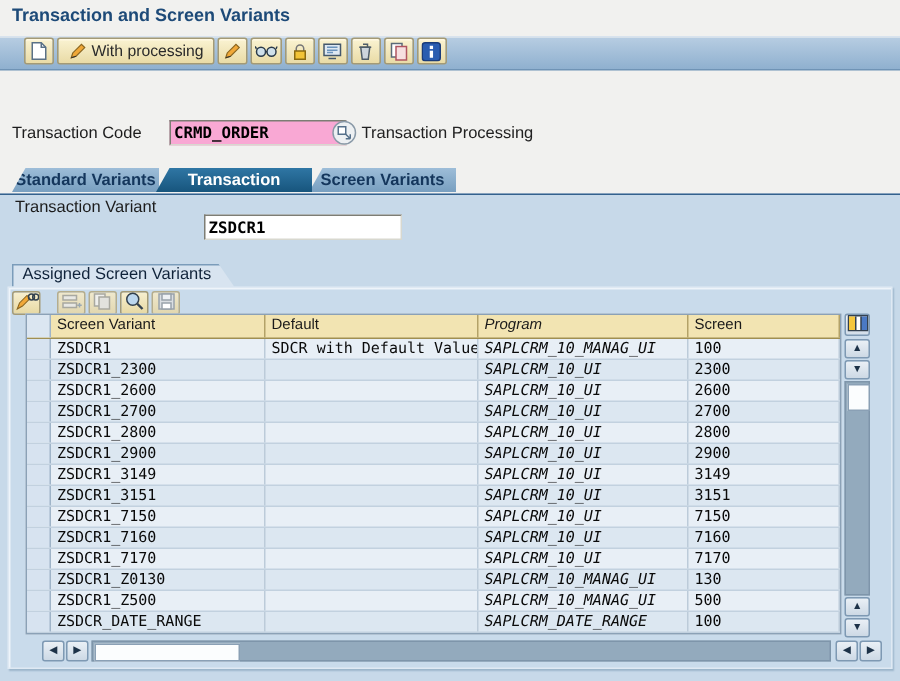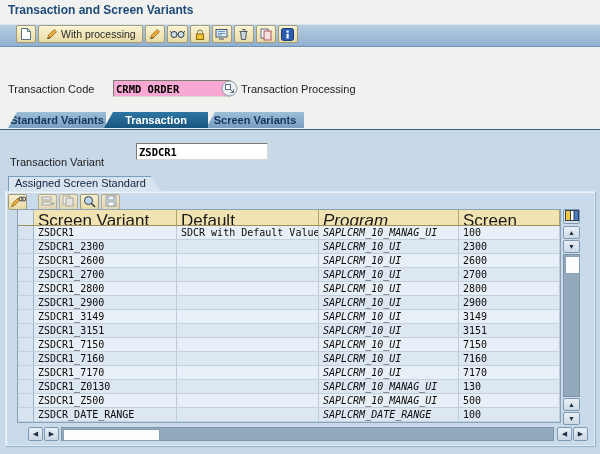--- a/index.html
+++ b/index.html
@@ -48,21 +48,21 @@
   .tab.active{background:linear-gradient(#2f76a4,#175往79);}
   .tab.active{background:linear-gradient(#2f76a4,#17557d);color:#fff;}
   .tab1{left:8px;width:98px;z-index:1;}
   .tab2{left:104px;width:104px;z-index:3;}
   .tab3{left:206px;width:98px;z-index:2;}
   
   .panel{
     position:absolute;left:0;top:129px;width:600px;height:325px;
     background:#c7d9e9;border-top:1px solid #33618d;box-sizing:border-box;
   }
-  .lbl-tvar{left:10px;top:156px;}
+  .lbl-tvar{left:10px;top:132px;}
   .inp-tvar{left:136px;top:143px;width:132px;background:#fff;}
   
   .group-tab{
     position:absolute;left:8px;top:176px;height:16px;line-height:15px;box-sizing:border-box;
     padding:0 16px 0 7px;background:#d8e4f0;color:#10233a;
     clip-path:polygon(0 0,calc(100% - 11px) 0,100% 100%,0 100%);
     box-shadow:inset 0 1px 0 #7b9cba,inset 1px 0 0 #7b9cba;
   }
   .group-frame{
     position:absolute;left:5px;top:191px;width:590px;height:255px;box-sizing:border-box;
@@ -79,21 +79,21 @@
   .mini-btn.gap{margin-left:9px;}
   .mini-btn.disabled{background:linear-gradient(#efe8cd,#e2d7af);border-color:#b5ad8d;}
   
   .grid{
     position:absolute;left:17px;top:209px;width:544px;box-sizing:border-box;
     border:1px solid #8ba1b6;background:#e7eef6;
   }
   .thead{display:flex;height:16px;box-sizing:border-box;background:#f2e4b2;border-bottom:1px solid #a08f52;}
   .thcell{
     box-sizing:border-box;border-right:1px solid #b3a268;padding:1px 0 0 4px;
-    font-size:17px;color:#1a1a1a;white-space:nowrap;overflow:hidden;
+    font-size:10px;color:#1a1a1a;white-space:nowrap;overflow:hidden;
   }
   .thead .sel{background:#dbe6f1;border-right:1px solid #9fb4c8;padding:0;}
   .trow{display:flex;height:14px;box-sizing:border-box;border-bottom:1px solid #c2d1df;}
   .trow:nth-child(odd){background:#e8eff6;}
   .trow:nth-child(even){background:#dce7f1;}
   .tcell{
     box-sizing:border-box;border-right:1px solid #bccbd9;padding:0 0 0 4px;
     font-family:"DejaVu Sans Mono",monospace;font-size:10px;line-height:13px;color:#0a0a0a;
     white-space:nowrap;overflow:hidden;
   }
@@ -220,21 +220,21 @@
 
 <div class="tab inactive tab1">Standard Variants</div>
 <div class="tab active tab2">Transaction Variants</div>
 <div class="tab inactive tab3">Screen Variants</div>
 
 <div class="panel"></div>
 
 <span class="field-label lbl-tvar">Transaction Variant</span>
 <input class="inp inp-tvar" value="ZSDCR1" style="">
 
-<div class="group-tab">Assigned Screen Standard</div>
+<div class="group-tab">Assigned Screen Variants</div>
 <div class="group-frame"></div>
 
 <div class="mini-toolbar">
   <div class="mini-btn">
     <span><svg width="16" height="13">
           <path d="M1.5 12l1.5-4 5-5 2 2-5 5z" fill="#f0a838" stroke="#8a6620" stroke-width="0.7"></path>
           <circle cx="11" cy="4" r="2" fill="none" stroke="#33414f"></circle>
           <circle cx="15" cy="4" r="2" fill="none" stroke="#33414f" transform="translate(-1.2 0)"></circle>
         </svg></span>
   </div>

